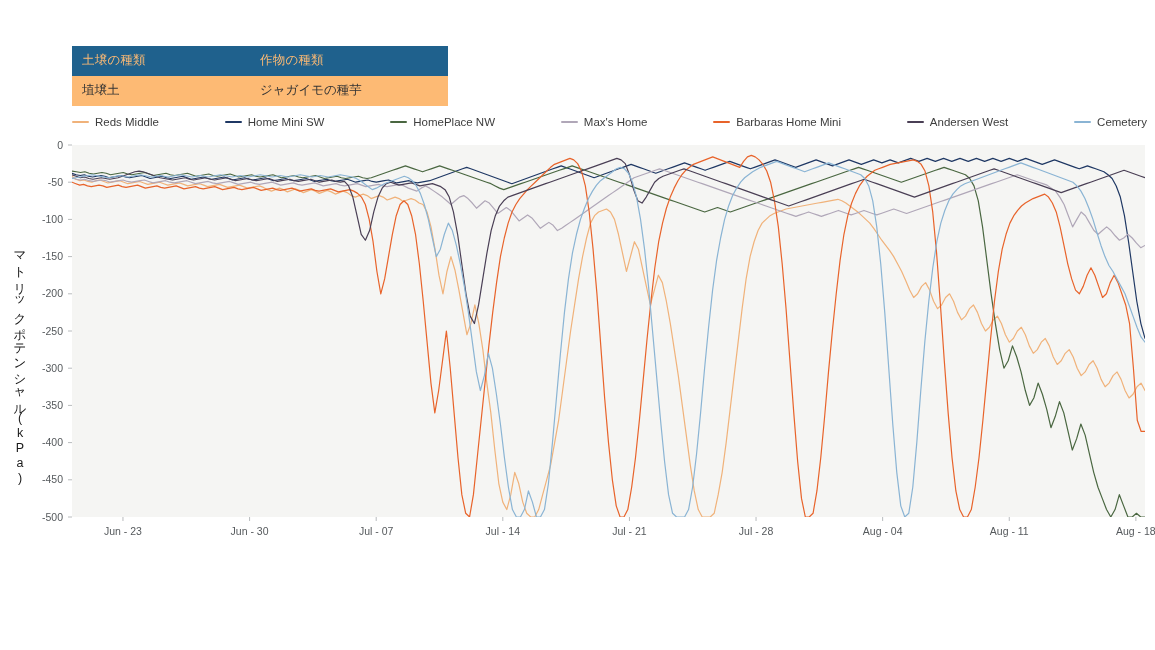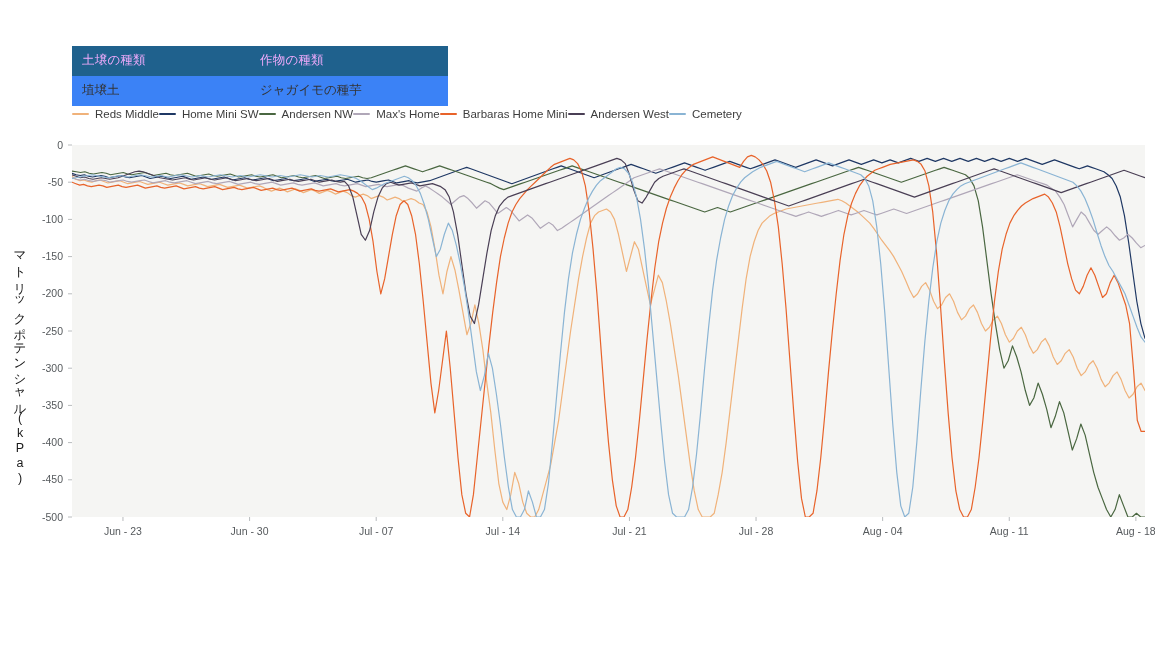--- a/index.html
+++ b/index.html
@@ -20,48 +20,49 @@
   #info-table {
     position: absolute;
     left: 72px;
     top: 46px;
     width: 340px;
     border-collapse: collapse;
     table-layout: fixed;
   }
   #info-table th {
     background: #1f618d;
-    color: #f0abfc;
+    color: #fdba74;
     font-size: 12.5px;
     font-weight: normal;
     text-align: left;
     padding: 6px 8px 7px 10px;
     border: none;
     letter-spacing: 0.2px;
   }
   #info-table td {
-    background: #3b82f6;
+    background: #fdba74;
     color: #333333;
     font-size: 12.5px;
     text-align: left;
     padding: 6px 8px 7px 10px;
     border: none;
   }
   #info-table .col-a { width: 160px; }
   #info-table .col-b { width: 180px; font-family: Liberation Mono, monospace; }
 
   
   #legend {
     position: absolute;
     left: 72px;
-    top: 108px;
+    top: 116px;
     width: 1075px;
     display: flex;
-    justify-content: flex-start;
+    justify-content: space-between;
     align-items: center;
+    gap: 26px;
     flex-wrap: nowrap;
   }
   .legend-item {
     display: flex;
     align-items: center;
     gap: 6px;
     white-space: nowrap;
   }
   .legend-swatch {
     display: inline-block;
@@ -131,21 +132,21 @@
     <div class="legend-item">
       <span class="legend-swatch" style="background: rgb(240, 178, 122);"></span>
       <span class="legend-label">Reds Middle</span>
     </div>
     <div class="legend-item">
       <span class="legend-swatch" style="background: rgb(31, 56, 100);"></span>
       <span class="legend-label">Home Mini SW</span>
     </div>
     <div class="legend-item">
       <span class="legend-swatch" style="background: rgb(74, 103, 65);"></span>
-      <span class="legend-label">Andersen NW</span>
+      <span class="legend-label">HomePlace NW</span>
     </div>
     <div class="legend-item">
       <span class="legend-swatch" style="background: rgb(176, 167, 184);"></span>
       <span class="legend-label">Max's Home</span>
     </div>
     <div class="legend-item">
       <span class="legend-swatch" style="background: rgb(232, 99, 42);"></span>
       <span class="legend-label">Barbaras Home Mini</span>
     </div>
     <div class="legend-item">

